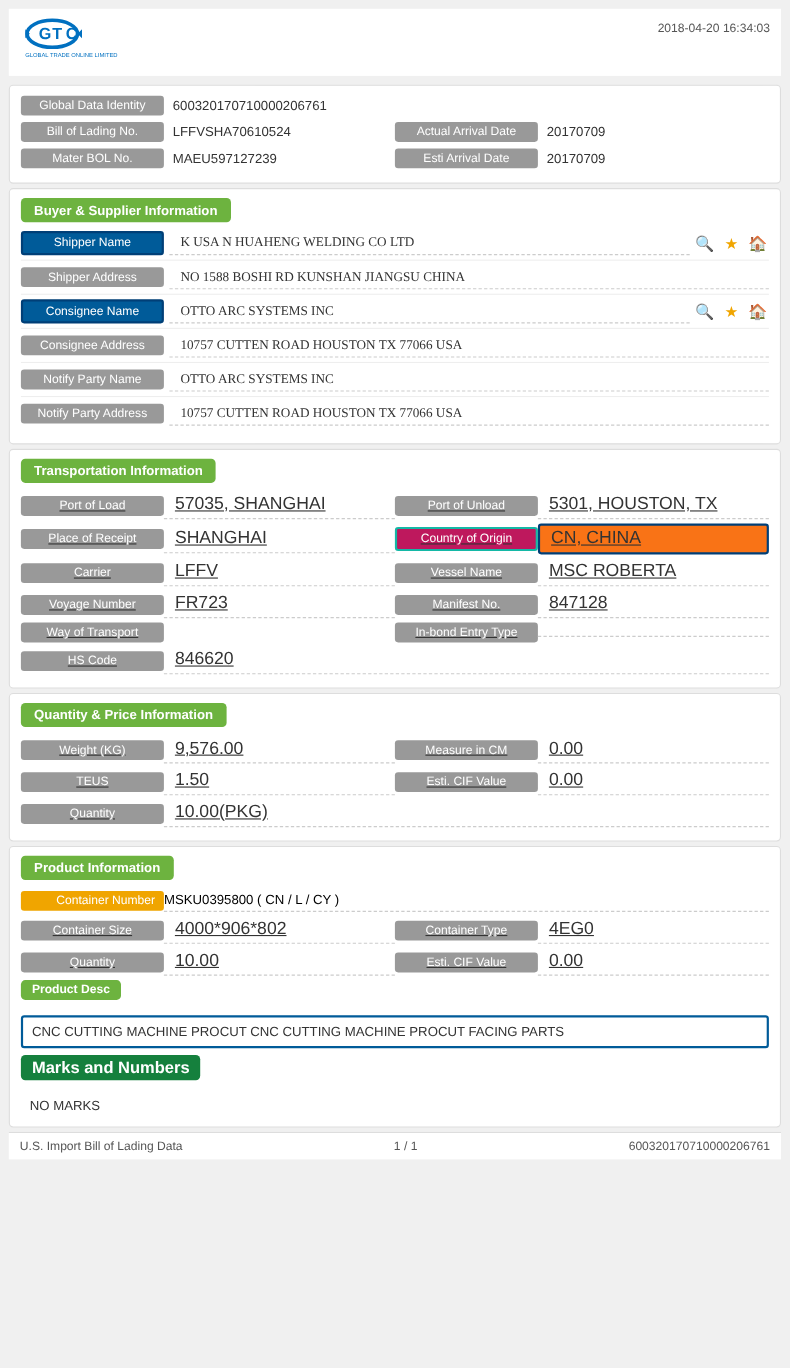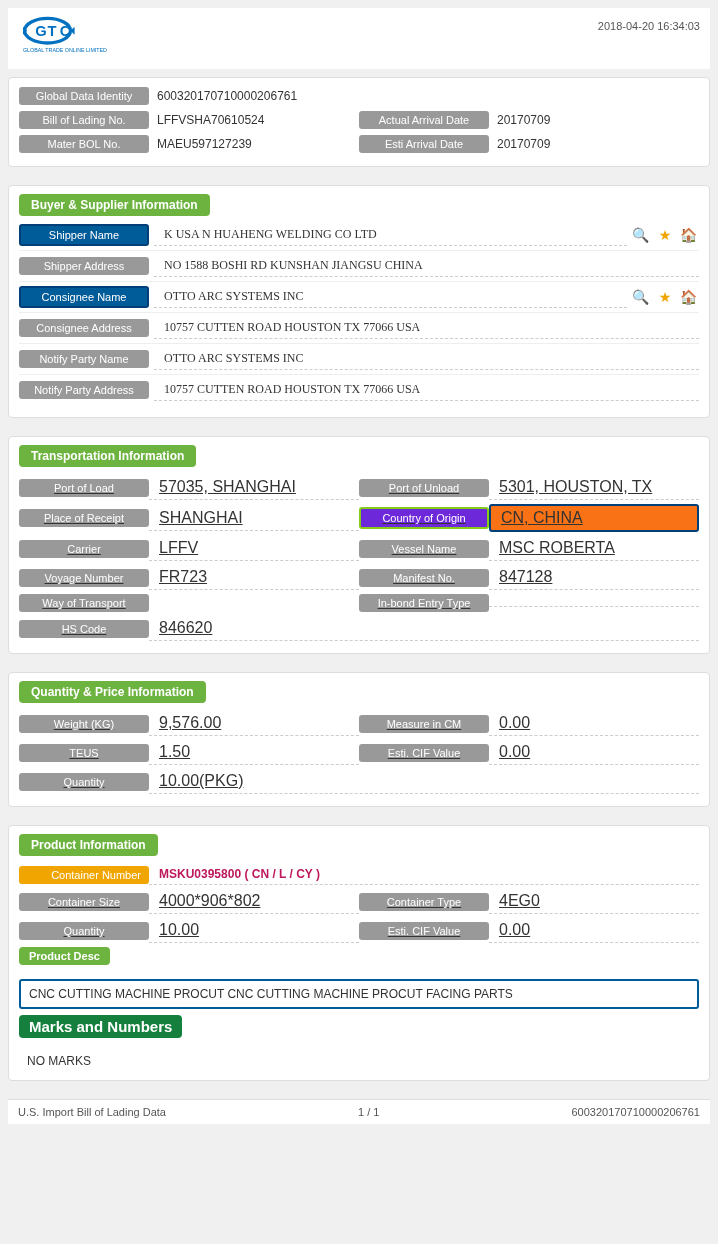--- a/index.html
+++ b/index.html
@@ -134,22 +134,22 @@
     .tr-label {
       background: #999;
       color: #fff;
       padding: 3px 8px;
       border-radius: 3px;
       font-size: 11px;
       text-align: center;
       min-width: 130px;
     }
     .tr-label.highlighted {
-      background: #6d28d9;
-      border: 2px solid #84cc16;
+      background: #be185d;
+      border: 2px solid #14b8a6;
     }
     .tr-value {
       padding: 3px 10px;
       font-size: 16px;
       color: #333;
       border-bottom: 1px dashed #ccc;
       flex: 1;
     }
     .two-col {
       display: flex;
@@ -172,26 +172,25 @@
     .qty-label {
       background: #999;
       color: #fff;
       padding: 3px 8px;
       border-radius: 3px;
       font-size: 11px;
       text-align: right;
       min-width: 130px;
     }
     .qty-value {
-      padding: 3px 10px;
-      font-size: 12px;
-      color: #be185d;
+      padding: 3px 0;
+      font-size: 12px;
+      color: #000000;
       border-bottom: 1px dashed #ccc;
       flex: 1;
-      font-weight: bold;
     }
 
     
     .product-desc-box {
       border: 2px solid #005b99;
       border-radius: 3px;
       padding: 6px 8px;
       margin: 6px 0;
       font-size: 12px;
       color: #333;
@@ -206,21 +205,21 @@
       align-items: center;
       font-size: 11px;
       color: #555;
       margin-top: 4px;
     }
 
     .section-card {
       background: #fff;
       border: 1px solid #ddd;
       border-radius: 4px;
-      margin-bottom: 18px;
+      margin-bottom: 4px;
       padding: 8px 10px;
     }
   </style>
 </head>
 <body>
 
 <div class="page">
 
   <div class="header">
     <div class="logo-area">

